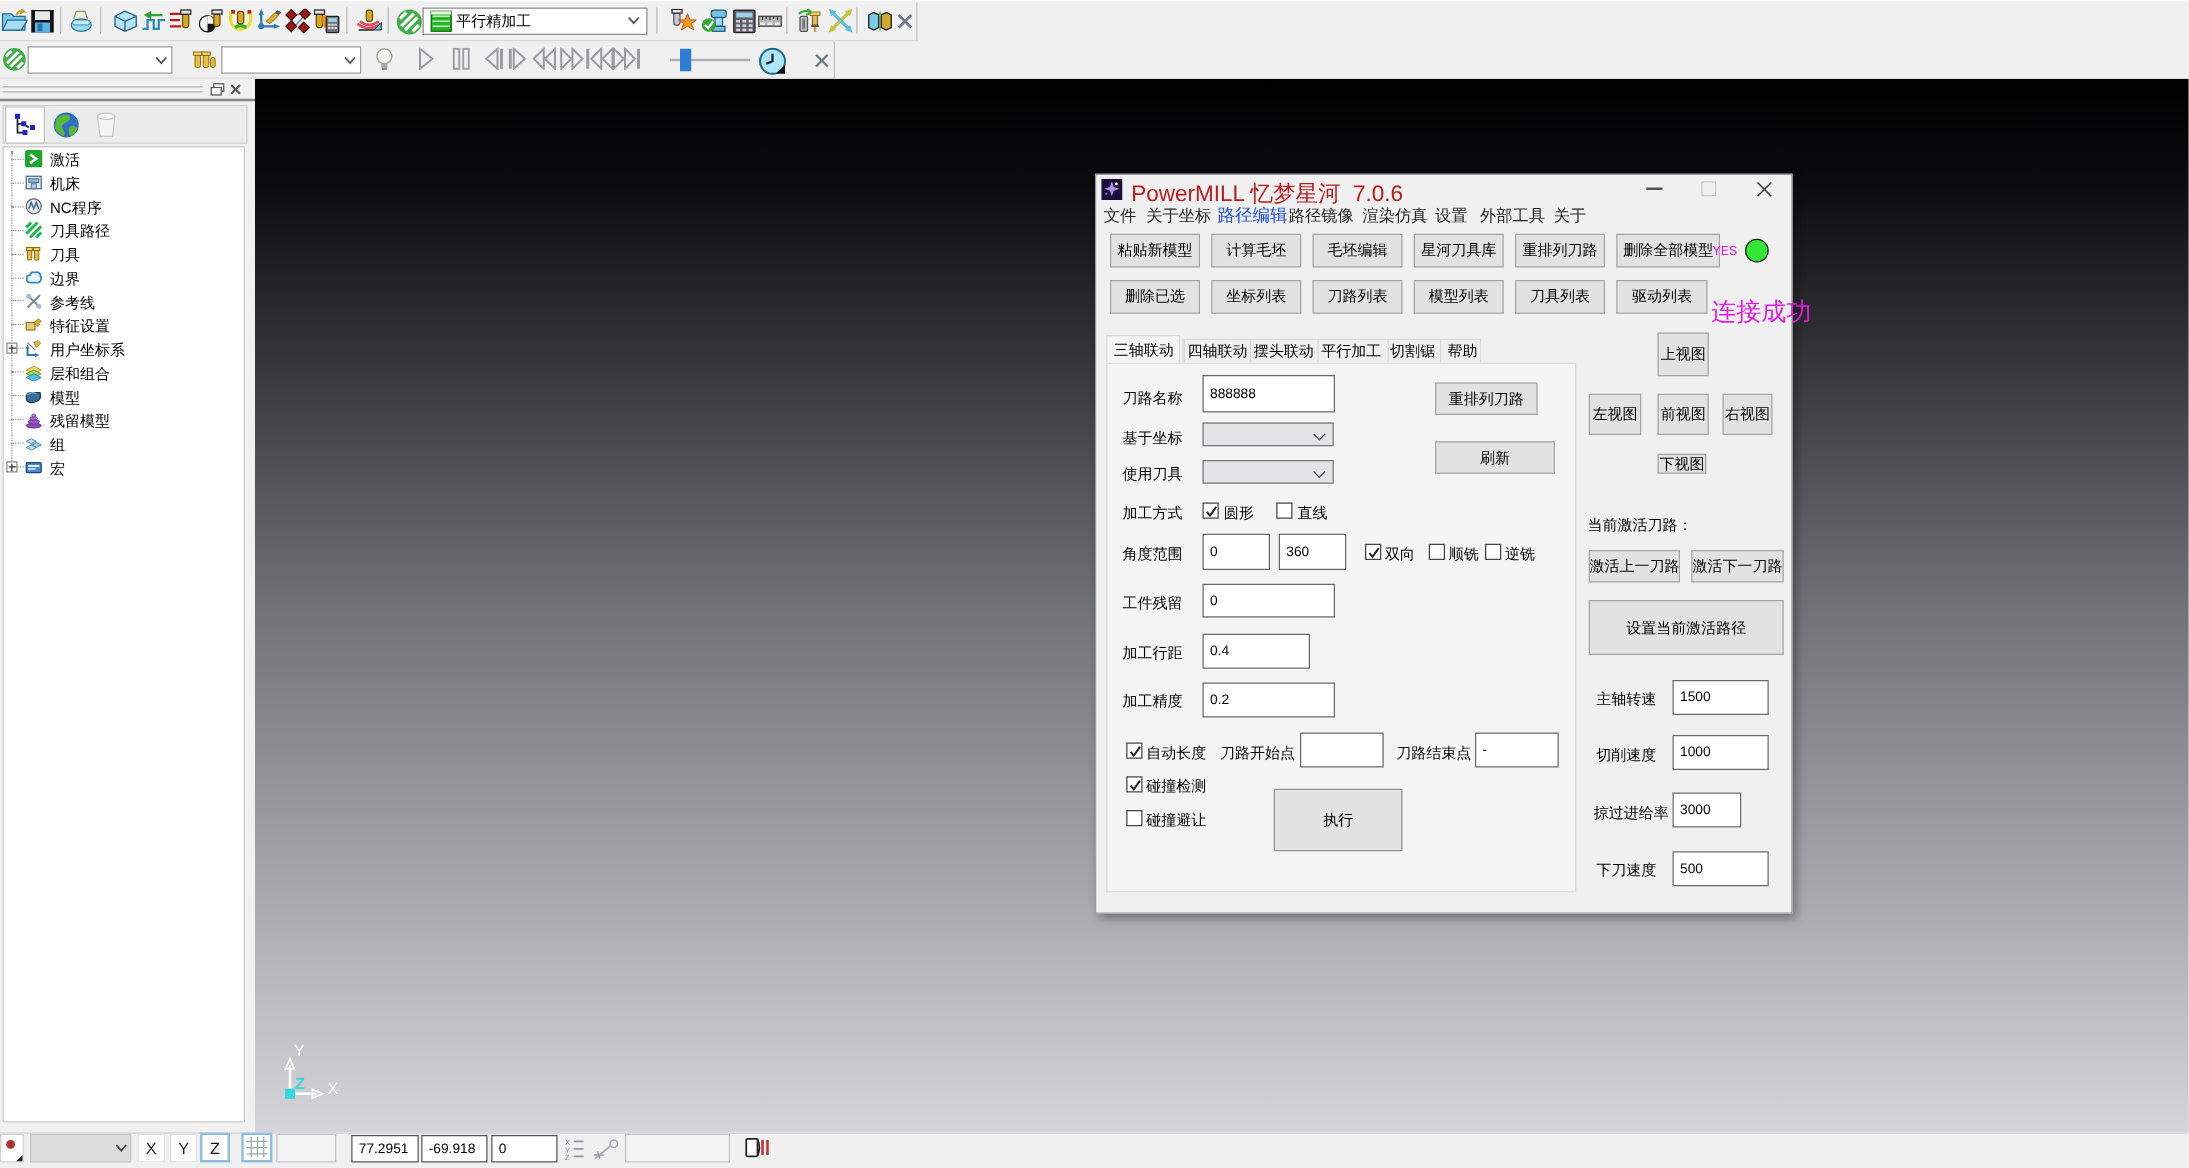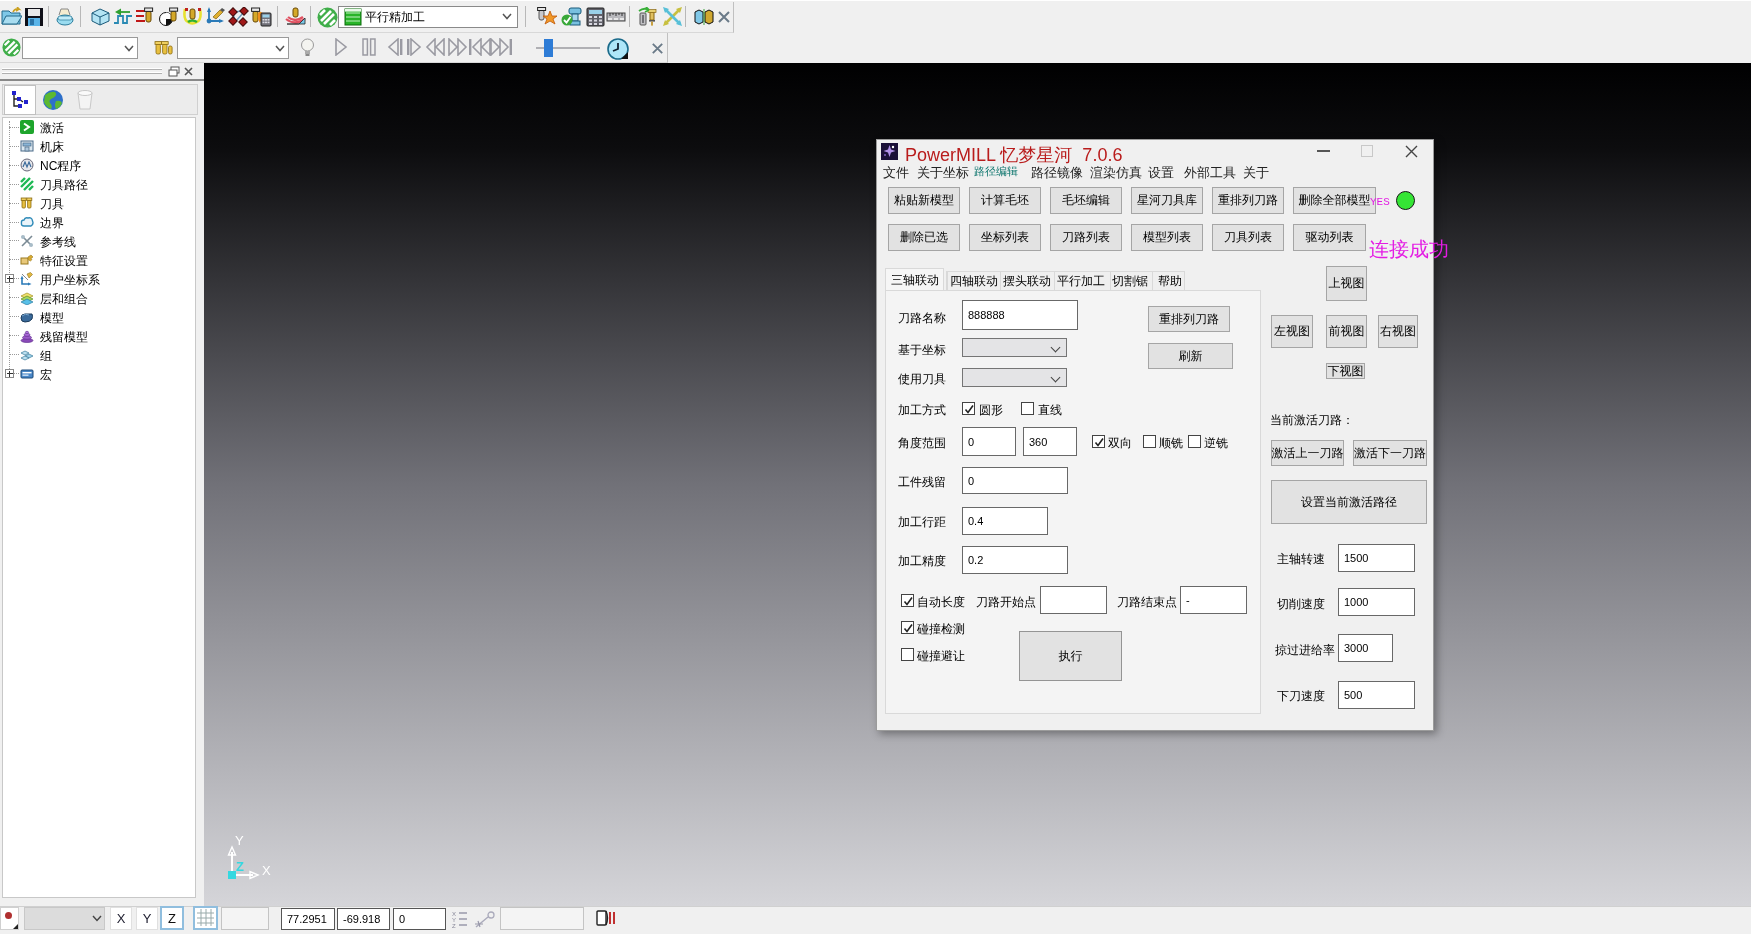--- a/index.html
+++ b/index.html
@@ -505,21 +505,21 @@
     </svg>
 <div class="lbl" style="left:905px;top:143px;font-size:18px;color:#b91c1c">PowerMILL 忆梦星河&nbsp; 7.0.6</div>
 <div class="abs" style="left:1317px;top:150px;width:13px;height:2px;background:#555"></div>
 <div class="abs" style="left:1361px;top:145px;width:12px;height:12px;border:1.5px solid #c8c8c8"></div>
 <svg class="abs" style="left:1404px;top:144px" width="15" height="15" viewBox="0 0 15 15">
       <path d="M2 2 L13 13 M13 2 L2 13" stroke="#444" stroke-width="1.4"></path>
     </svg>
 
 <div class="lbl" style="left:883px;top:164px;font-size:13px;color:#222">文件</div>
 <div class="lbl" style="left:917px;top:164px;font-size:13px;color:#222">关于坐标</div>
-<div class="lbl" style="left:974px;top:164px;font-size:11px;color:#0f766e">路径编辑</div>
+<div class="lbl" style="left:974px;top:164px;font-size:14px;color:#1d4ed8">路径编辑</div>
 <div class="lbl" style="left:1031px;top:164px;font-size:13px;color:#222">路径镜像</div>
 <div class="lbl" style="left:1090px;top:164px;font-size:13px;color:#222">渲染仿真</div>
 <div class="lbl" style="left:1148px;top:164px;font-size:13px;color:#222">设置</div>
 <div class="lbl" style="left:1184px;top:164px;font-size:13px;color:#222">外部工具</div>
 <div class="lbl" style="left:1243px;top:164px;font-size:13px;color:#222">关于</div>
 
 <div class="btn" style="left:888px;top:187px;width:72px;height:27px">粘贴新模型</div>
 <div class="btn" style="left:969px;top:187px;width:72px;height:27px">计算毛坯</div>
 <div class="btn" style="left:1050px;top:187px;width:72px;height:27px">毛坯编辑</div>
 <div class="btn" style="left:1131px;top:187px;width:72px;height:27px">星河刀具库</div>
@@ -545,25 +545,25 @@
 <div class="lbl" style="left:1057px;top:273px">平行加工</div>
 <div class="lbl" style="left:1112px;top:273px">切割锯</div>
 <div class="lbl" style="left:1158px;top:273px">帮助</div>
 <div class="abs" style="left:946px;top:271px;width:1px;height:19px;background:#d9d9d9"></div>
     <div class="abs" style="left:1000px;top:271px;width:1px;height:19px;background:#d9d9d9"></div>
     <div class="abs" style="left:1054px;top:271px;width:1px;height:19px;background:#d9d9d9"></div>
     <div class="abs" style="left:1110px;top:271px;width:1px;height:19px;background:#d9d9d9"></div>
 <div class="abs" style="left:1152px;top:271px;width:1px;height:19px;background:#d9d9d9"></div>
 
 <div class="lbl" style="left:898px;top:310px">刀路名称</div>
-<div class="inp" style="left:962px;top:300px;width:116px;height:30px">888888</div>
+<div class="inp" style="left:962px;top:300px;width:106px;height:30px">888888</div>
 <div class="btn" style="left:1148px;top:306px;width:82px;height:26px">重排列刀路</div>
 <div class="lbl" style="left:898px;top:342px">基于坐标</div>
 <div class="combo" style="left:962px;top:338px;width:105px;height:19px"></div>
-<div class="btn" style="left:1148px;top:343px;width:85px;height:26px">刷新</div>
+<div class="btn" style="left:1148px;top:353px;width:96px;height:26px">刷新</div>
 <div class="lbl" style="left:898px;top:371px">使用刀具</div>
 <div class="combo" style="left:962px;top:368px;width:105px;height:19px"></div>
 <div class="lbl" style="left:898px;top:402px">加工方式</div>
 <div class="cb cbk" style="left:962px;top:402px">
       <svg width="13" height="13" viewBox="0 0 13 13">
         <path d="M2.5 6.5 L5 9.5 L10 2.5" stroke="#222" stroke-width="1.6" fill="none"></path>
       </svg>
     </div>
 <div class="lbl" style="left:979px;top:402px">圆形</div>
 <div class="cb" style="left:1021px;top:402px"></div>

